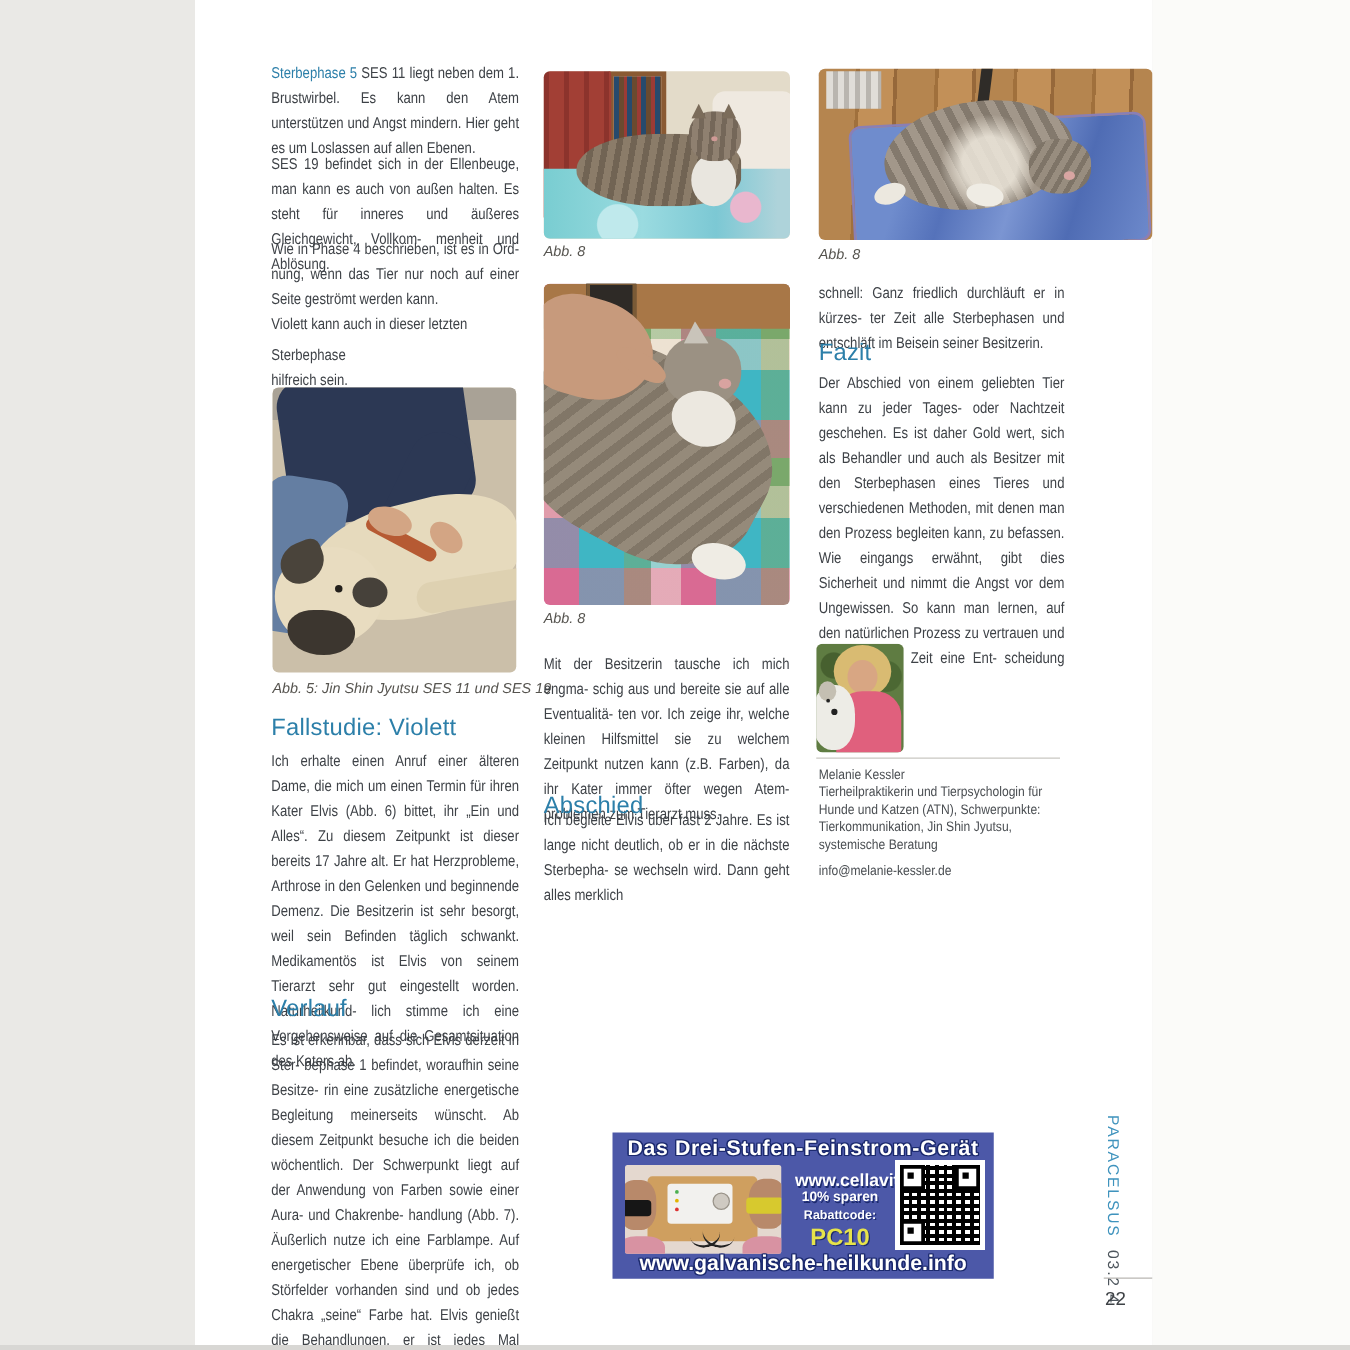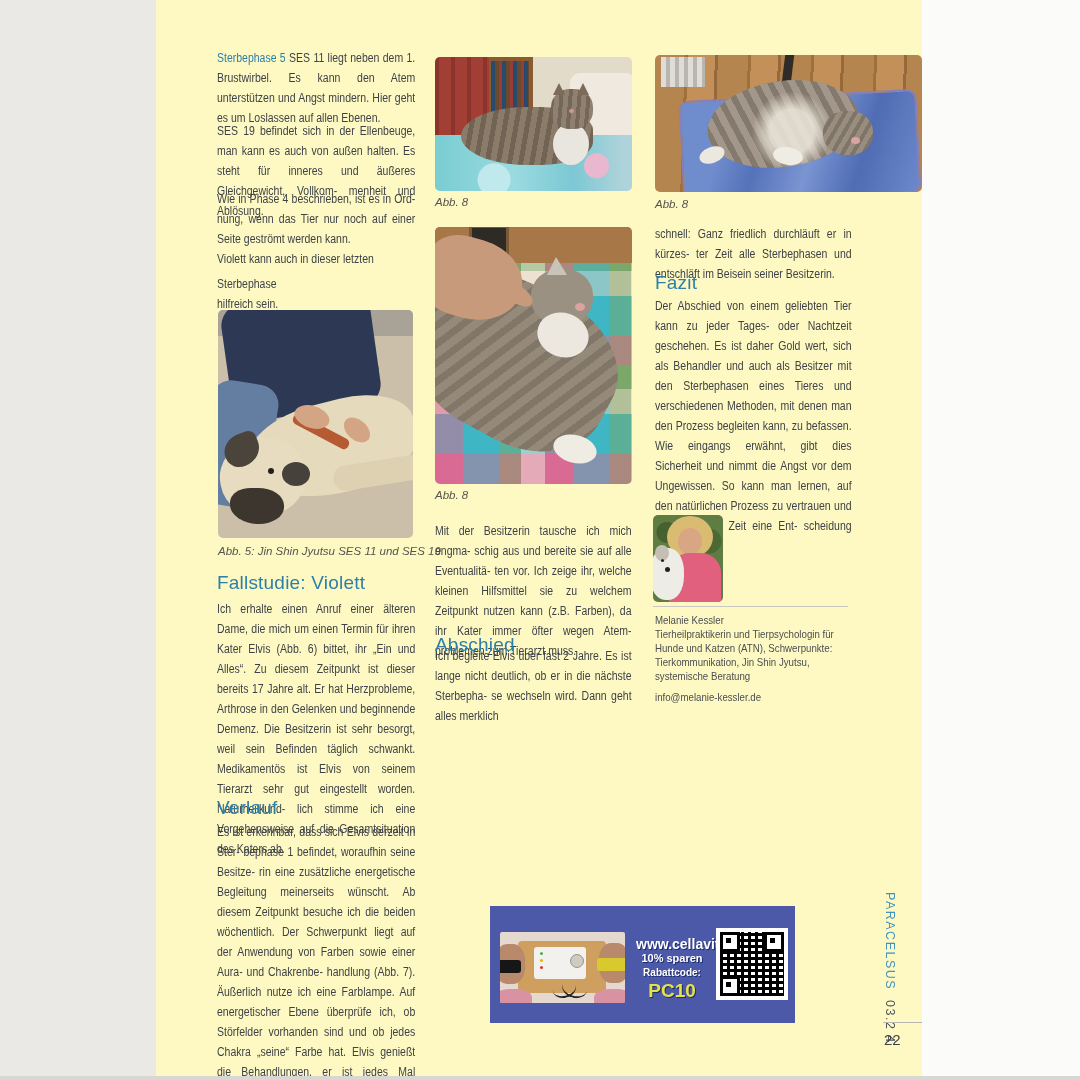--- a/index.html
+++ b/index.html
@@ -4,21 +4,21 @@
 <style>
   html,body{margin:0;padding:0;}
   body{
     width:1080px;height:1080px;position:relative;overflow:hidden;
     background:#eae9e6;
     font-family:"Liberation Sans","DejaVu Sans",sans-serif;
     -webkit-font-smoothing:antialiased;
   }
   .rightstrip{position:absolute;left:922px;top:0;width:158px;height:1076px;background:#fbfbf9;}
   .bottomstrip{position:absolute;left:0;top:1076px;width:1080px;height:4px;background:#d8d7d4;}
-  .page{position:absolute;left:156px;top:0;width:766px;height:1076px;background:#fef9c3;overflow:hidden;}
+  .page{position:absolute;left:156px;top:0;width:766px;height:1076px;background:#ffffff;overflow:hidden;}
   
   .body{
     position:absolute;margin:0;font-size:12.5px;line-height:20px;color:#3e4247;
     text-align:justify;transform:scaleX(.84);transform-origin:0 0;
   }
   .lead{color:#2c7fa9;}
   h2{position:absolute;margin:0;font-size:19px;font-weight:400;color:#2c7fa9;letter-spacing:.2px;}
   .caption{position:absolute;margin:0;font-style:italic;font-size:11.5px;color:#56544f;}
   .authorblock{position:absolute;margin:0;font-size:11px;line-height:14px;color:#4a4e52;transform:scaleX(.88);transform-origin:0 0;}
   .authorblock .email{display:inline-block;margin-top:7px;}
@@ -139,20 +139,21 @@
     <div style="left:16px;top:38px;width:52px;height:49px;background:#e0607d;border-radius:40% 40% 0 0"></div>
     <div style="left:-3px;top:33px;width:34px;height:52px;background:#edece6;border-radius:45%"></div>
     <div style="left:2px;top:30px;width:14px;height:16px;background:#c4bfb2;border-radius:50%"></div>
     <div style="left:12px;top:52px;width:5px;height:5px;background:#222;border-radius:50%"></div>
     <div style="left:8px;top:44px;width:3px;height:3px;background:#222;border-radius:50%"></div>
   </div>
   <div class="authrule" style="left:497px;top:606px;width:195px"></div>
   <p class="authorblock" style="left:499px;top:613px;width:228px"><span>Melanie Kessler</span><br><span>Tierheilpraktikerin und Tierpsychologin für</span><br><span>Hunde und Katzen (ATN), Schwerpunkte:</span><br><span>Tierkommunikation, Jin Shin Jyutsu,</span><br><span>systemische Beratung</span><br><span class="email">info@melanie-kessler.de</span></p>
 
   <div class="ad" style="left:334px;top:906px;width:305px;height:117px">
+    <div class="outl" style="left:0;top:3px;width:100%;font-size:17px;letter-spacing:.5px">Das Drei-Stufen-Feinstrom-Gerät</div>
 
     <div class="photo" style="left:10px;top:26px;width:125px;height:71px;background:#e4d8cf;border-radius:2px">
       <div style="left:18px;top:9px;width:88px;height:52px;background:#cf9f5f;border-radius:4px"></div>
       <div style="left:34px;top:15px;width:52px;height:32px;background:#f2f1ee;border-radius:3px"></div>
       <div style="left:70px;top:22px;width:12px;height:12px;background:#cfcac2;border:1px solid #9a948a;border-radius:50%"></div>
       <div style="left:40px;top:20px;width:3px;height:3px;background:#4caf50;border-radius:50%"></div>
       <div style="left:40px;top:27px;width:3px;height:3px;background:#e2b400;border-radius:50%"></div>
       <div style="left:40px;top:34px;width:3px;height:3px;background:#d33;border-radius:50%"></div>
       <div style="left:-5px;top:12px;width:30px;height:40px;background:#b8896a;border-radius:40%"></div>
       <div style="left:-5px;top:28px;width:26px;height:13px;background:#161616;border-radius:3px"></div>
@@ -175,19 +176,20 @@
             <div></div>
           </div>
         <div class="finder" style="right:0;top:0">
             <div></div>
           </div>
         <div class="finder" style="left:0;bottom:0">
             <div></div>
           </div>
       </div>
     </div>
+    <div class="outl" style="left:0;top:95px;width:100%;font-size:17px">www.galvanische-heilkunde.info</div>
   </div>
 
   <div class="spine" style="left:727px;top:892px"><span class="mag">PARACELSUS</span><span class="iss">03.2 4</span></div>
   <div class="numrule" style="left:727px;top:1022px;width:39px"></div>
   <div class="pagenum" style="left:728px;top:1031px">22</div>
 
 </div>
 
 </body></html>

